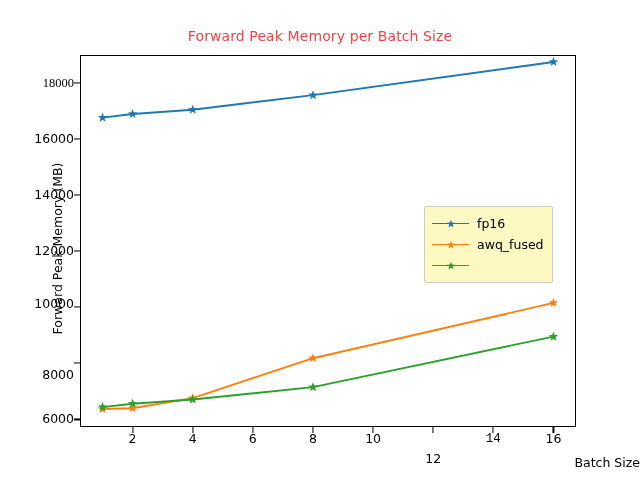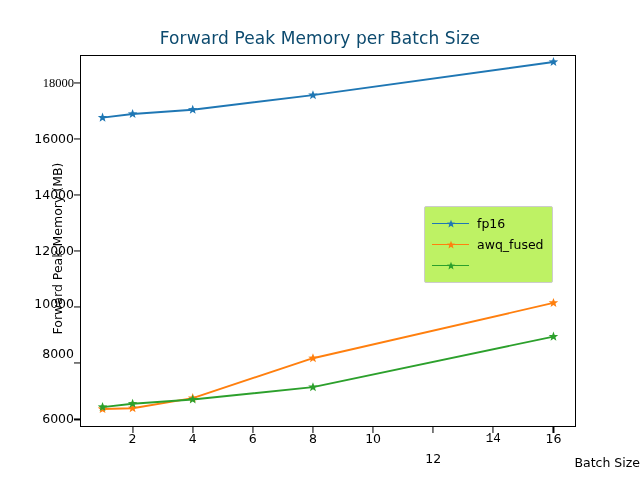--- a/index.html
+++ b/index.html
@@ -19,22 +19,22 @@
     width: 640px;
     height: 480px;
     background: #ffffff;
   }
   #chart-title {
     position: absolute;
     left: 0;
     top: 28px;
     width: 640px;
     text-align: center;
-    font-size: 17px;
-    color: #0c4a6e;
+    font-size: 14px;
+    color: #ef4444;
     letter-spacing: 0.1px;
   }
   #plot-frame {
     position: absolute;
     left: 80px;
     top: 55px;
     width: 496px;
     height: 372px;
     border: 1.1px solid #000000;
     box-sizing: border-box;
@@ -105,21 +105,21 @@
     transform: rotate(-90deg);
     transform-origin: center center;
   }
   #legend-box {
     position: absolute;
     left: 424px;
     top: 206px;
     padding: 6px 8px 6px 7px;
     border: 1px solid #cccccc;
     border-radius: 2px;
-    background: #bef264;
+    background: #fef9c3;
     box-sizing: border-box;
   }
   .legend-row {
     display: flex;
     align-items: center;
     height: 21px;
   }
   .legend-sample {
     position: relative;
     width: 37px;
@@ -177,21 +177,21 @@
         <path d="M22.55 347.07 L23.78 350.37 L27.30 350.52 L24.54 352.72 L25.48 356.11 L22.55 354.17 L19.61 356.11 L20.55 352.72 L17.79 350.52 L21.31 350.37 Z" fill="#2ca02c"></path>
         <path d="M52.61 343.70 L53.84 347.00 L57.36 347.15 L54.60 349.35 L55.54 352.74 L52.61 350.80 L49.67 352.74 L50.61 349.35 L47.85 347.15 L51.37 347.00 Z" fill="#2ca02c"></path>
         <path d="M112.73 339.49 L113.96 342.79 L117.48 342.94 L114.72 345.13 L115.67 348.53 L112.73 346.59 L109.79 348.53 L110.73 345.13 L107.97 342.94 L111.49 342.79 Z" fill="#2ca02c"></path>
         <path d="M232.97 327.13 L234.20 330.43 L237.72 330.59 L234.97 332.78 L235.91 336.18 L232.97 334.23 L230.03 336.18 L230.97 332.78 L228.21 330.59 L231.74 330.43 Z" fill="#2ca02c"></path>
         <path d="M473.45 276.60 L474.69 279.90 L478.21 280.05 L475.45 282.25 L476.39 285.64 L473.45 283.70 L470.52 285.64 L471.46 282.25 L468.70 280.05 L472.22 279.90 Z" fill="#2ca02c"></path>
       </g>
     </svg>
 
   <div id="y-tick-labels">
       <div class="y-tick-label" style="top: 419.42px;">6000</div>
-      <div class="y-tick-label" style="top: 354px;">8000</div>
+      <div class="y-tick-label" style="top: 375px;">8000</div>
       <div class="y-tick-label" style="top: 304px;">10000</div>
       <div class="y-tick-label" style="top: 250.967px;">12000</div>
       <div class="y-tick-label" style="top: 194.816px;">14000</div>
       <div class="y-tick-label" style="top: 138.665px;">16000</div>
       <div class="y-tick-label" style="top: 82.514px; font-family: Liberation Serif, serif;">18000</div>
     </div>
   <div id="x-tick-labels">
       <div class="x-tick-label" style="left: 132.606px;">2</div>
       <div class="x-tick-label" style="left: 192.727px;">4</div>
       <div class="x-tick-label" style="left: 252.848px;">6</div>

